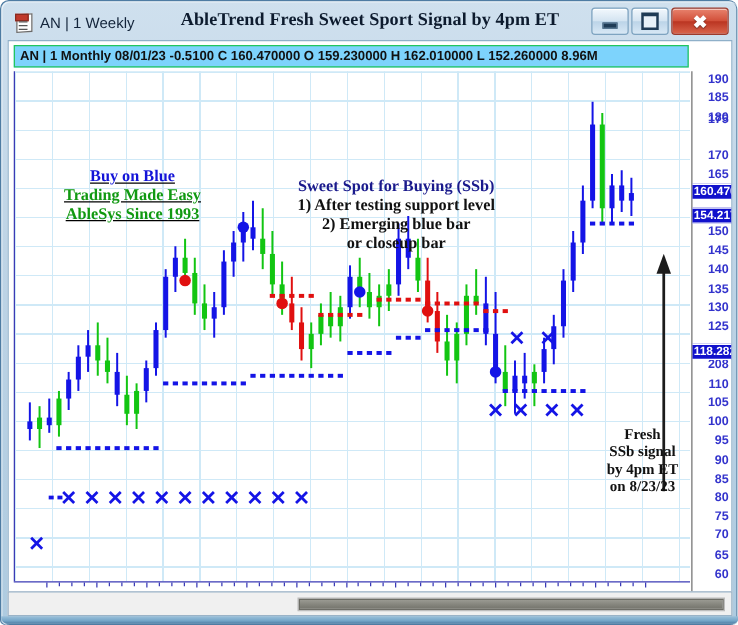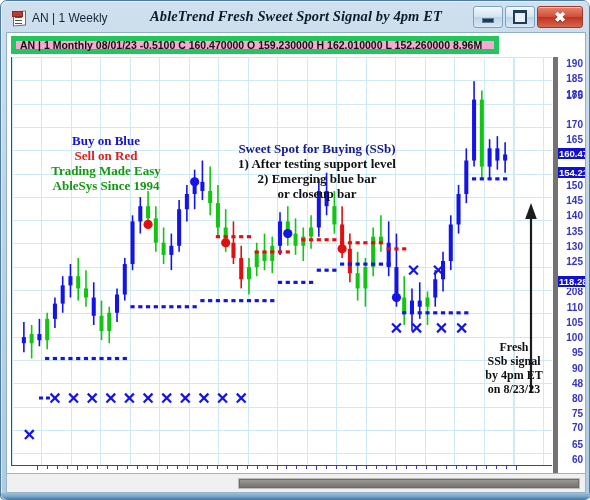--- a/index.html
+++ b/index.html
@@ -52,21 +52,20 @@
     font-size: 12px; color: #13243a; font-weight: 400;
     white-space: nowrap;
   }
   #win-title-center {
     position: absolute; left: 0; right: 0; top: 4px;
     text-align: center;
     font-family: "Liberation Serif", serif;
     font-size: 14.5px; font-weight: bold; color: #0d1b2e;
     letter-spacing: .1px;
     pointer-events: none;
-    font-style: italic;
   }
   #win-buttons {
     position: absolute; right: 4px; top: 2px;
     display: flex; gap: 2px; align-items: center;
   }
   .winbtn {
     width: 28px; height: 20px;
     border: 1px solid #7ea3c0;
     border-radius: 3px;
     background: linear-gradient(180deg,#f2f8fd 0%,#d4e4f1 48%,#bcd4e8 52%,#d8e8f5 100%);
@@ -101,23 +100,23 @@
     width: 580px; height: 462px;
     background: #ffffff;
     border: 1px solid #8fb0c9;
     box-sizing: border-box;
     overflow: hidden;
   }
 
   
   #infobar {
     position: absolute; left: 4px; top: 3px;
-    width: 488px; height: 18px;
-    border: 5px solid #22c55e;
-    background: #f9a8d4;
+    width: 540px; height: 18px;
+    border: 1px solid #22c55e;
+    background: #7dd3fc;
     display: flex; align-items: center;
     padding-left: 4px;
     box-sizing: border-box;
     z-index: 7;
   }
   #infobar span {
     font-size: 10.5px; font-weight: bold; color: #111111;
     white-space: nowrap; font-family: "Liberation Sans", sans-serif;
   }
 
@@ -133,21 +132,21 @@
     box-sizing: border-box;
     overflow: hidden;
   }
   #plot-svg { position:absolute; left:0; top:0; }
 
   
   #price-axis {
     position: absolute; left: 546px; top: 24px;
     width: 32px; height: 432px;
     background: #ffffff;
-    border-left: 5px solid #737373;
+    border-left: 1px solid #737373;
     box-sizing: border-box;
   }
   .ytick {
     position: absolute; right: 2px;
     font-size: 10px; font-weight: bold; color: #3333cc;
     font-family: "Liberation Sans", sans-serif;
     white-space: nowrap; line-height: 11px;
   }
   .ybox {
     position: absolute; left: 0px; right: -1px;
@@ -181,21 +180,21 @@
 
   
   .anno {
     position: absolute;
     font-family: "Liberation Serif", serif;
     font-weight: bold;
     text-align: center;
     line-height: 15px;
     white-space: nowrap;
   }
-  #anno-left { left: 14px; top: 76px; width: 160px; font-size: 13px; }
+  #anno-left { left: 14px; top: 76px; width: 160px; font-size: 13px; text-decoration: underline; }
   #anno-left .l1 { color: #1414d8; }
   #anno-left .l2 { color: #e02020; }
   #anno-left .l3, #anno-left .l4 { color: #119911; }
 
   #anno-center { left: 194px; top: 84px; width: 222px; font-size: 13px; color: #10104f; }
   #anno-center .hdr { color: #1a1a8c; }
   #anno-center .ln { color: #111111; }
 
   #anno-right { left: 460px; top: 283px; width: 84px; font-size: 12px; color: #111111; line-height: 14px; }
 
@@ -525,23 +524,22 @@
             <path d="M430.76666666666665,208.73432835820896L421.9666666666667,217.53432835820897" stroke="#1414e6" stroke-width="2.2" fill="none"></path>
           </g>
         <g id="g-arrow">
           <line x1="519" y1="336" x2="519" y2="158" stroke="#1c1c1c" stroke-width="2.2"></line>
           <polygon points="519,146 513.2,162 524.8,162" fill="#1c1c1c"></polygon>
         </g>
       </svg>
 
       <div class="anno" id="anno-left">
         <div class="l1">Buy on Blue</div>
-        <div class="l2">Sell on Red</div>
         <div class="l3">Trading Made Easy</div>
-        <div class="l4">AbleSys Since 1994</div>
+        <div class="l4">AbleSys Since 1993</div>
       </div>
 
       <div class="anno" id="anno-center">
         <div class="hdr">Sweet Spot for Buying (SSb)</div>
         <div class="ln">1) After testing support level</div>
         <div class="ln">2) Emerging blue bar</div>
         <div class="ln">or closeup bar</div>
       </div>
 
       <div class="anno" id="anno-right">
@@ -564,21 +562,21 @@
         <div class="ytick" style="top: 153.328px;">140</div>
         <div class="ytick" style="top: 168.552px;">135</div>
         <div class="ytick" style="top: 183.776px;">130</div>
         <div class="ytick" style="top: 199px;">125</div>
         <div class="ytick" style="top: 229.448px;">208</div>
         <div class="ytick" style="top: 244.672px;">110</div>
         <div class="ytick" style="top: 259.896px;">105</div>
         <div class="ytick" style="top: 275.119px;">100</div>
         <div class="ytick" style="top: 290.343px;">95</div>
         <div class="ytick" style="top: 305.567px;">90</div>
-        <div class="ytick" style="top: 320.791px;">48</div>
+        <div class="ytick" style="top: 320.791px;">85</div>
         <div class="ytick" style="top: 336.015px;">80</div>
         <div class="ytick" style="top: 351.239px;">75</div>
         <div class="ytick" style="top: 365px; margin-left: 32px;">70</div>
         <div class="ytick" style="top: 381.687px;">65</div>
         <div class="ytick" style="top: 396.91px;">60</div>
         <div class="ybox" style="top: 90.0018px; background: rgb(17, 17, 204);">160.470</div>
         <div class="ybox" style="top: 109.062px; background: rgb(17, 17, 204);">154.217</div>
         <div class="ybox" style="top: 218.461px; background: rgb(17, 17, 204);">118.282</div>
       </div>
 

